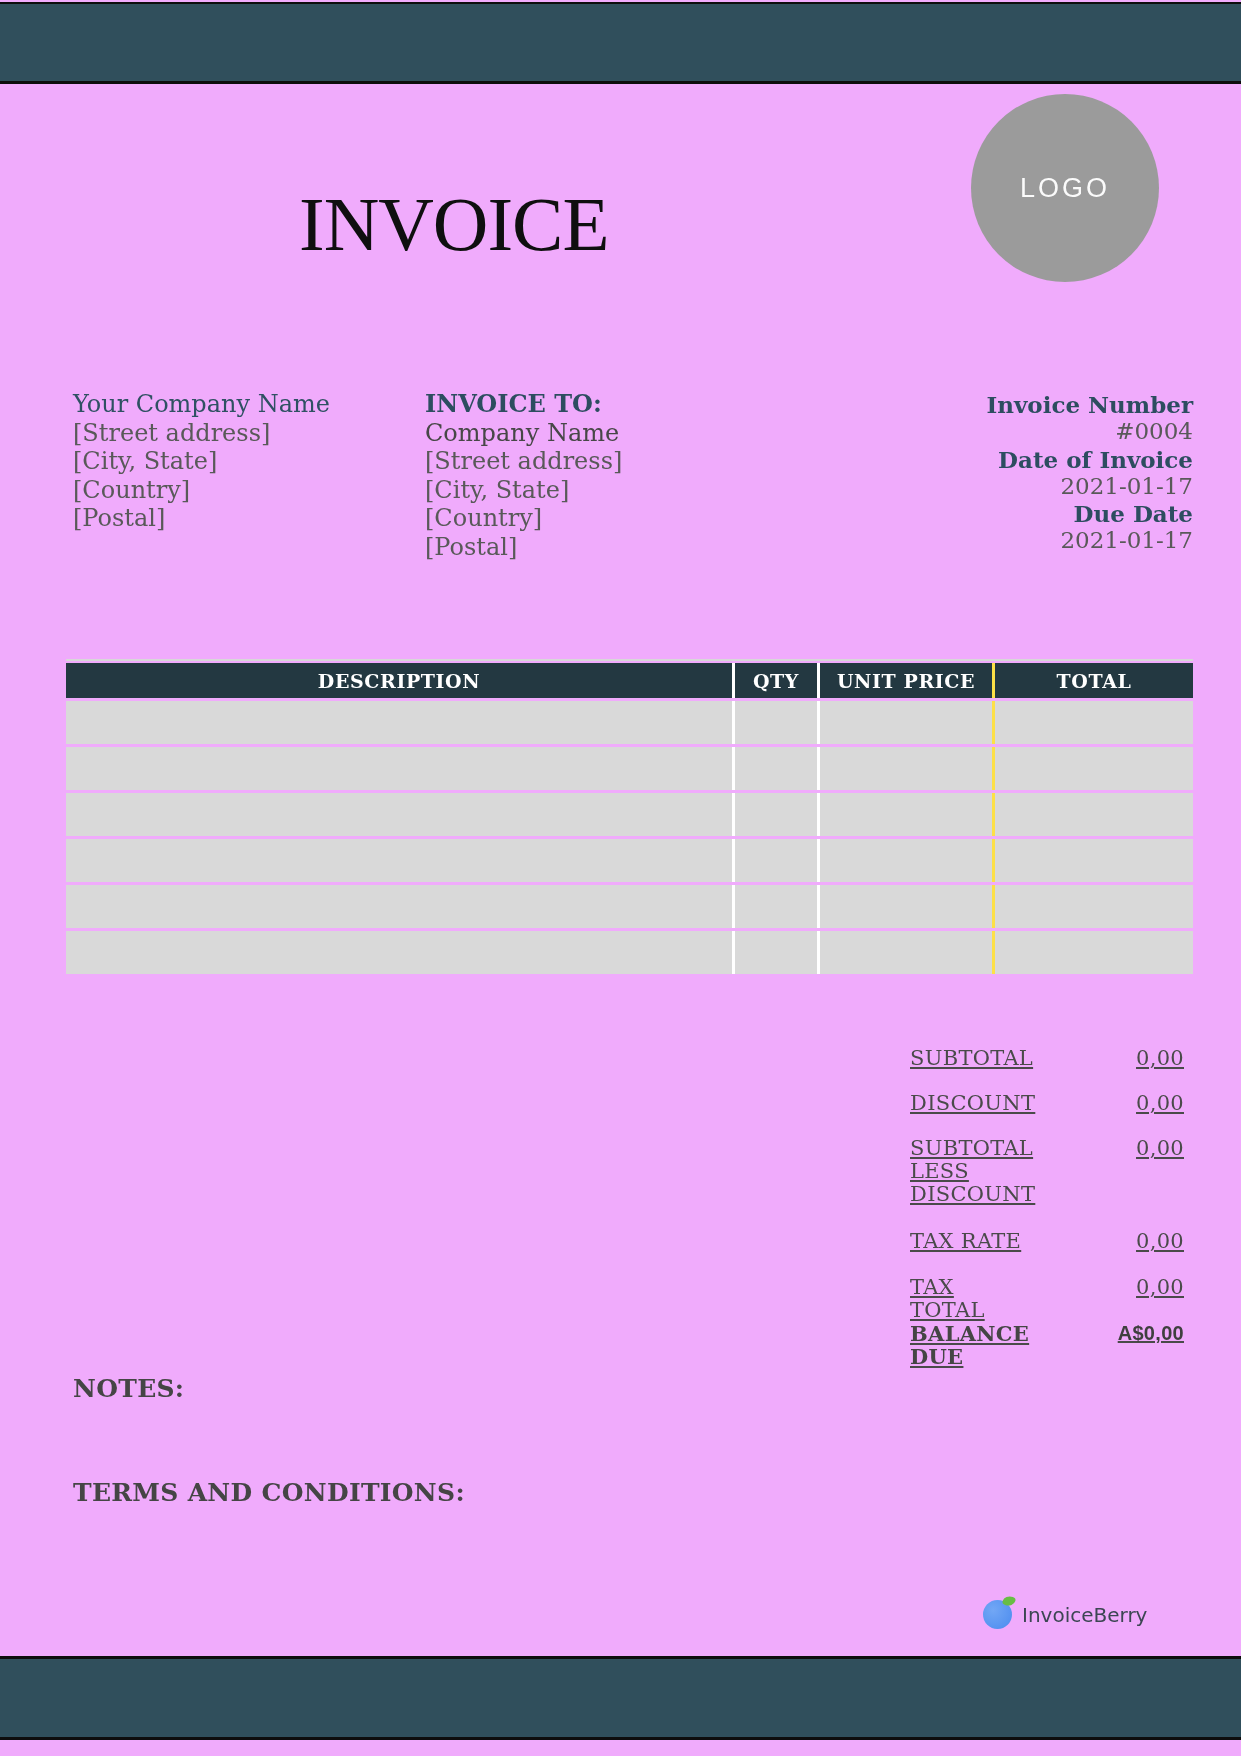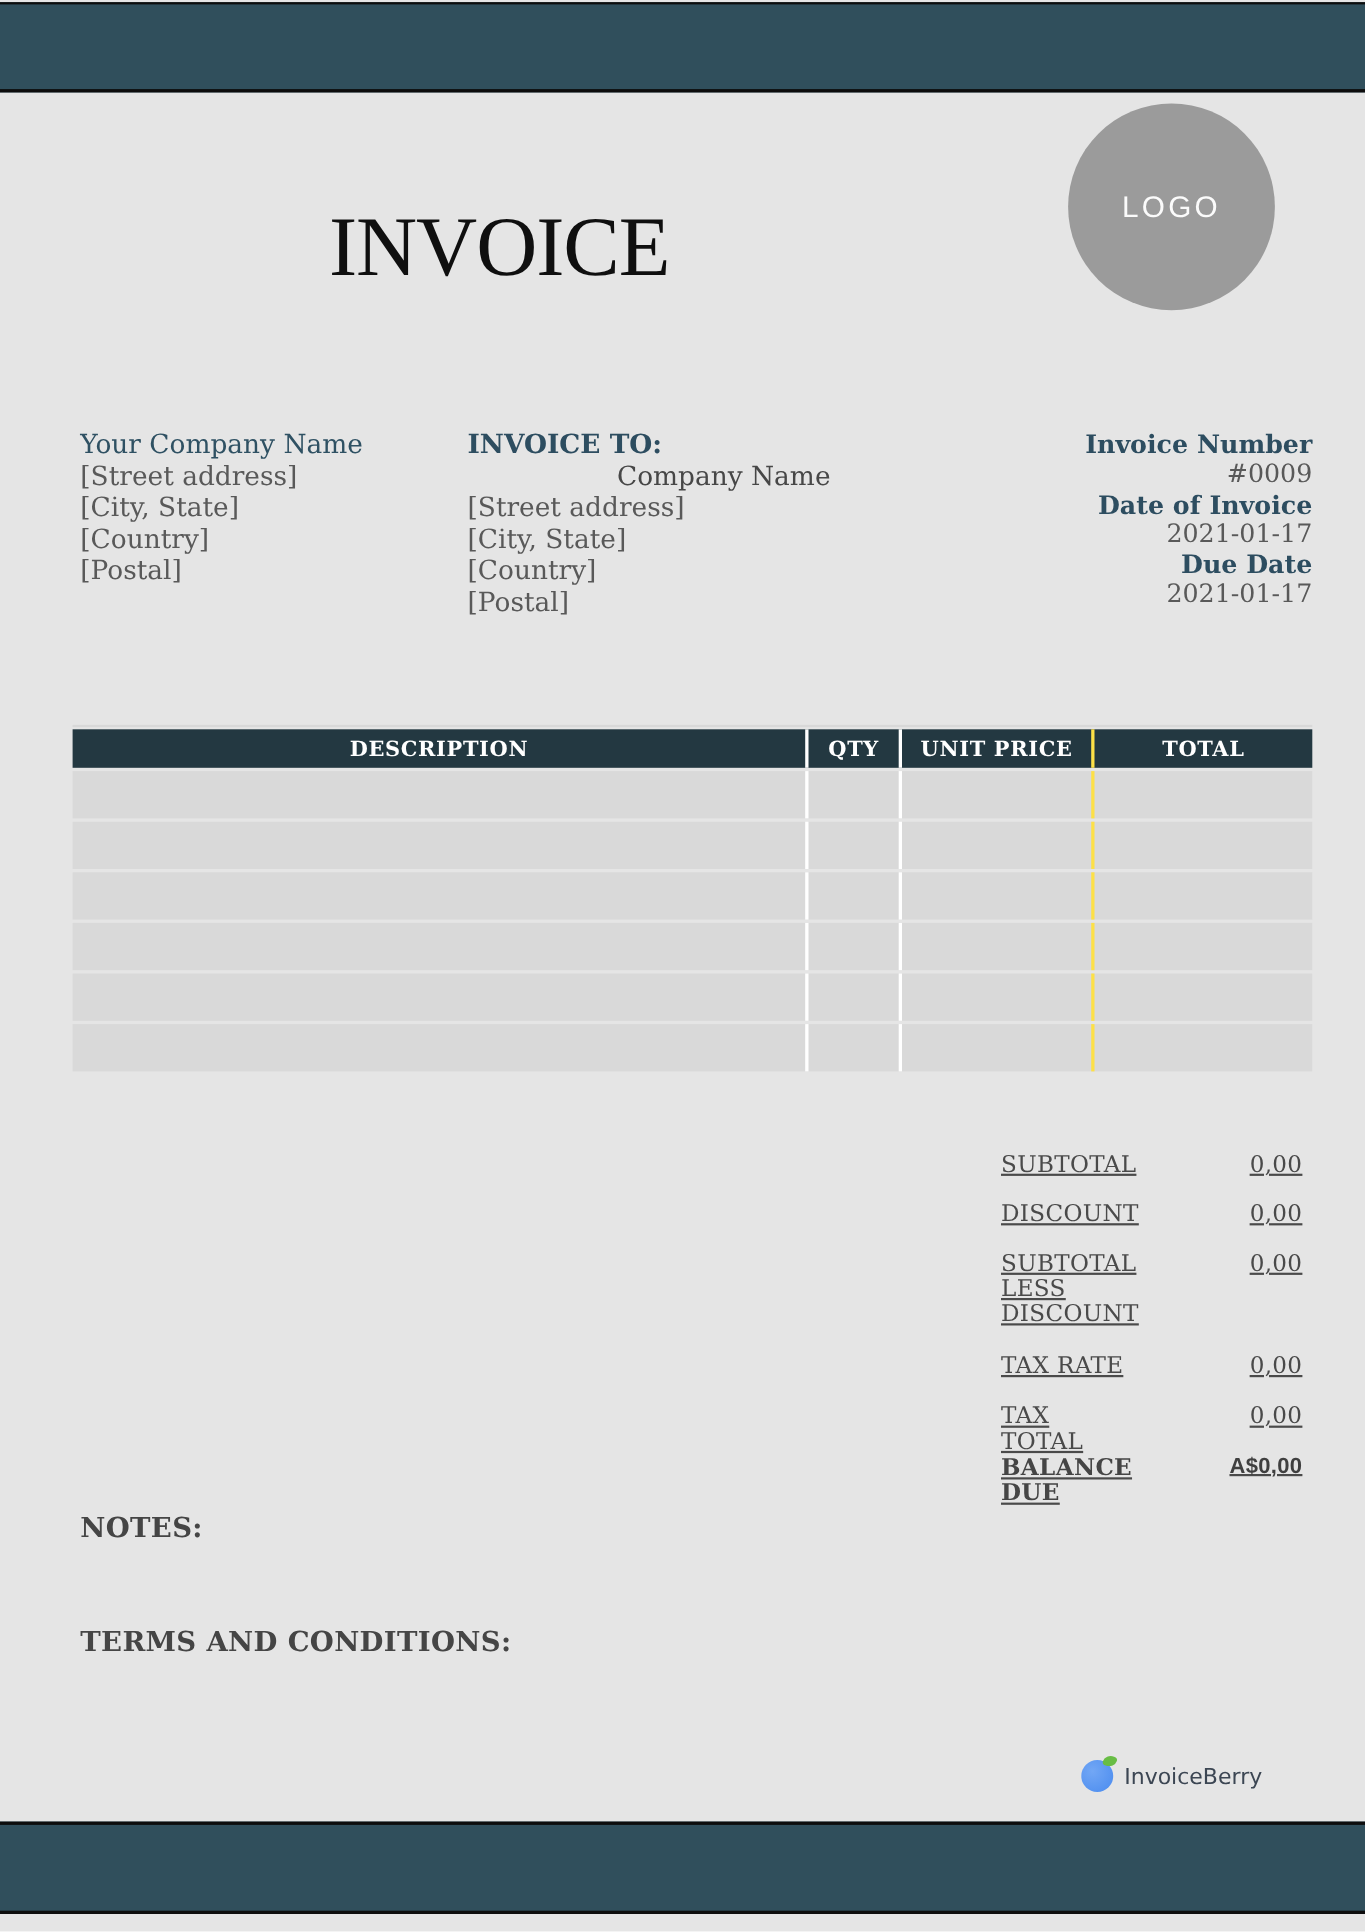--- a/index.html
+++ b/index.html
@@ -1,16 +1,16 @@
 <!DOCTYPE html>
 <html><head>
 <meta charset="utf-8">
 <style>
   html,body{margin:0;padding:0;background:#ffffff;}
-  .page{position:relative;width:1241px;height:1756px;background:#e5e5e5;overflow:hidden;
+  .page{position:relative;width:1241px;height:1756px;background:#f0abfc;overflow:hidden;
         font-family:"DejaVu Serif", serif;}
   
   .topbar{position:absolute;left:0;top:2px;width:100%;height:77px;background:#304f5c;
           border-top:2px solid #0d0d0d;border-bottom:3px solid #0d0d0d;}
   .footbar{position:absolute;left:0;top:1656px;width:100%;height:78px;background:#304f5c;
           border-top:3px solid #0d0d0d;border-bottom:3px solid #0d0d0d;}
   
   .title{position:absolute;left:299px;top:186px;font-family:"Liberation Serif", serif;
          font-size:77px;line-height:1;color:#0f0f0f;letter-spacing:-1px;font-weight:normal;margin:0;}
   
@@ -19,21 +19,21 @@
   .logo-circle span{font-family:"Liberation Sans", sans-serif;font-size:27px;color:#fbfbfb;
          letter-spacing:3px;}
   
   .col{position:absolute;top:390px;font-size:24px;line-height:28.5px;}
   .col-left{left:73px;width:330px;}
   .col-mid{left:425px;width:330px;}
   .col-right{right:48px;top:391px;text-align:right;font-size:23px;line-height:27.3px;}
   .accent{color:#2f5163;}
   .accent-b{color:#2d4d60;font-weight:bold;}
   .muted{color:#595959;}
-  .dark{color:#474747;text-align:right;}
+  .dark{color:#474747;}
   
   .gray-line{position:absolute;left:66px;top:659px;width:1127px;height:2px;background:#d8d8d8;}
   .items{position:absolute;left:66px;top:663px;width:1127px;}
   .itable-row{display:flex;width:100%;}
   .ihead{height:35px;background:#233841;}
   .ibody{height:43px;background:#d9d9d9;margin-top:3px;}
   .cell{box-sizing:border-box;display:flex;align-items:center;justify-content:center;}
   .c1{width:666px;}
   .c2{width:85px;border-left:3px solid #ffffff;}
   .c3{width:175px;border-left:3px solid #ffffff;}
@@ -83,21 +83,21 @@
     <div class="accent-b">INVOICE TO:</div>
     <div class="dark">Company Name</div>
     <div class="muted">[Street address]</div>
     <div class="muted">[City, State]</div>
     <div class="muted">[Country]</div>
     <div class="muted">[Postal]</div>
   </div>
 
   <div class="col col-right">
     <div class="accent-b">Invoice Number</div>
-    <div class="muted">#0009</div>
+    <div class="muted">#0004</div>
     <div class="accent-b">Date of Invoice</div>
     <div class="muted">2021-01-17</div>
     <div class="accent-b">Due Date</div>
     <div class="muted">2021-01-17</div>
   </div>
 
   <div class="gray-line"></div>
   <div class="items">
     <div class="itable-row ihead">
       <div class="cell c1">DESCRIPTION</div>

